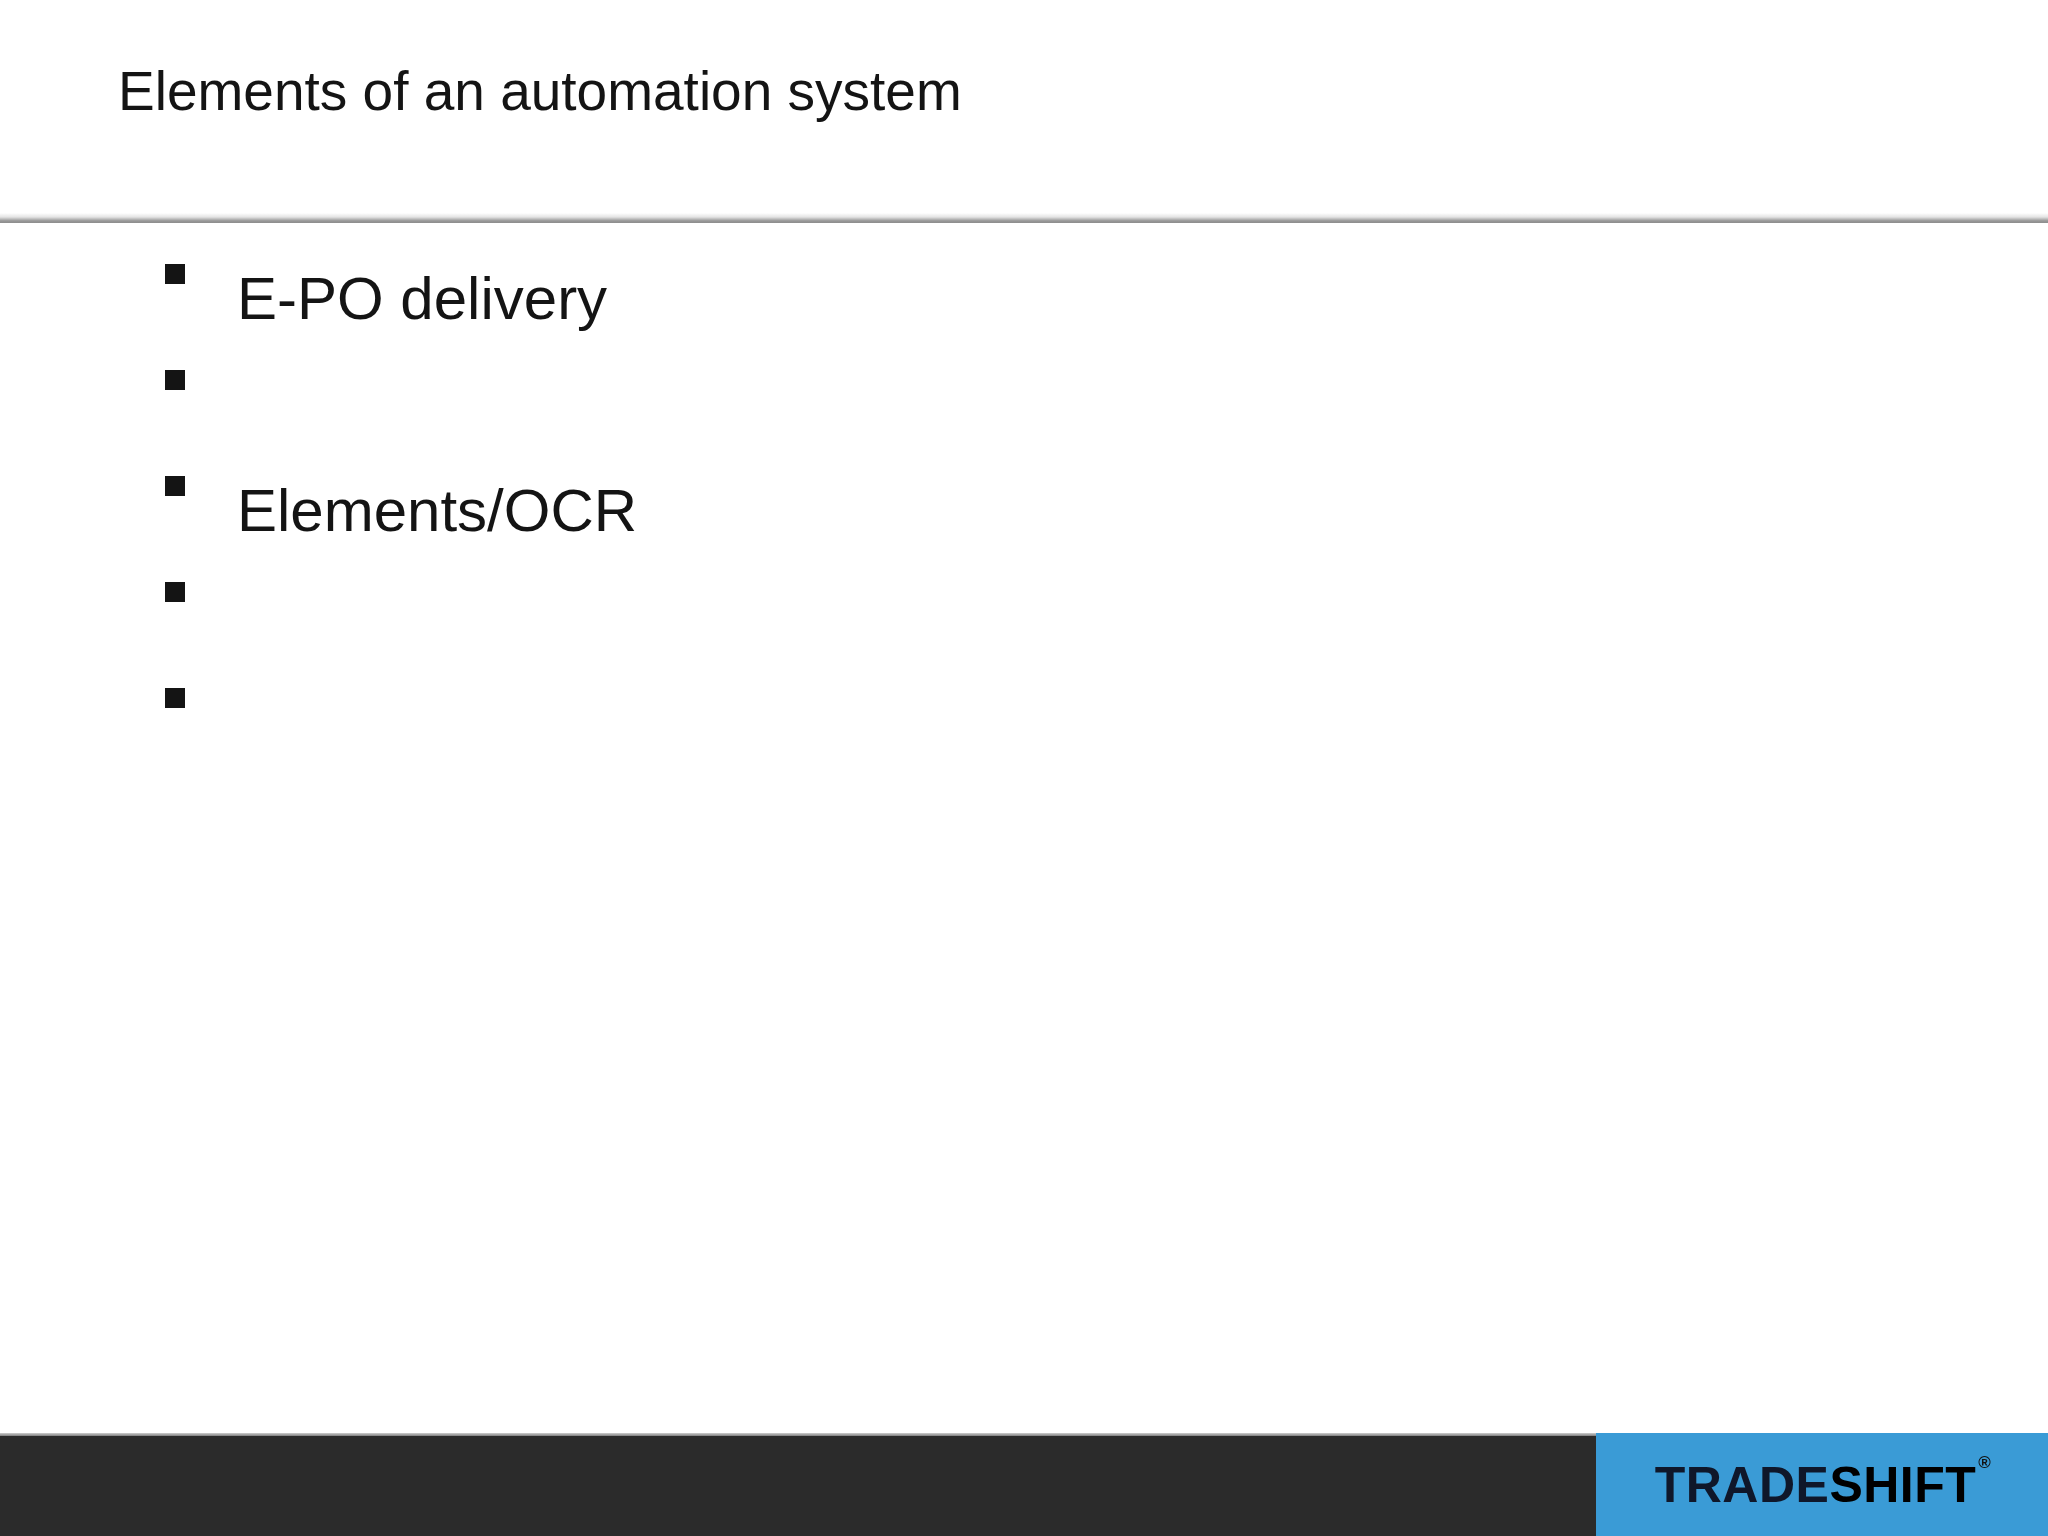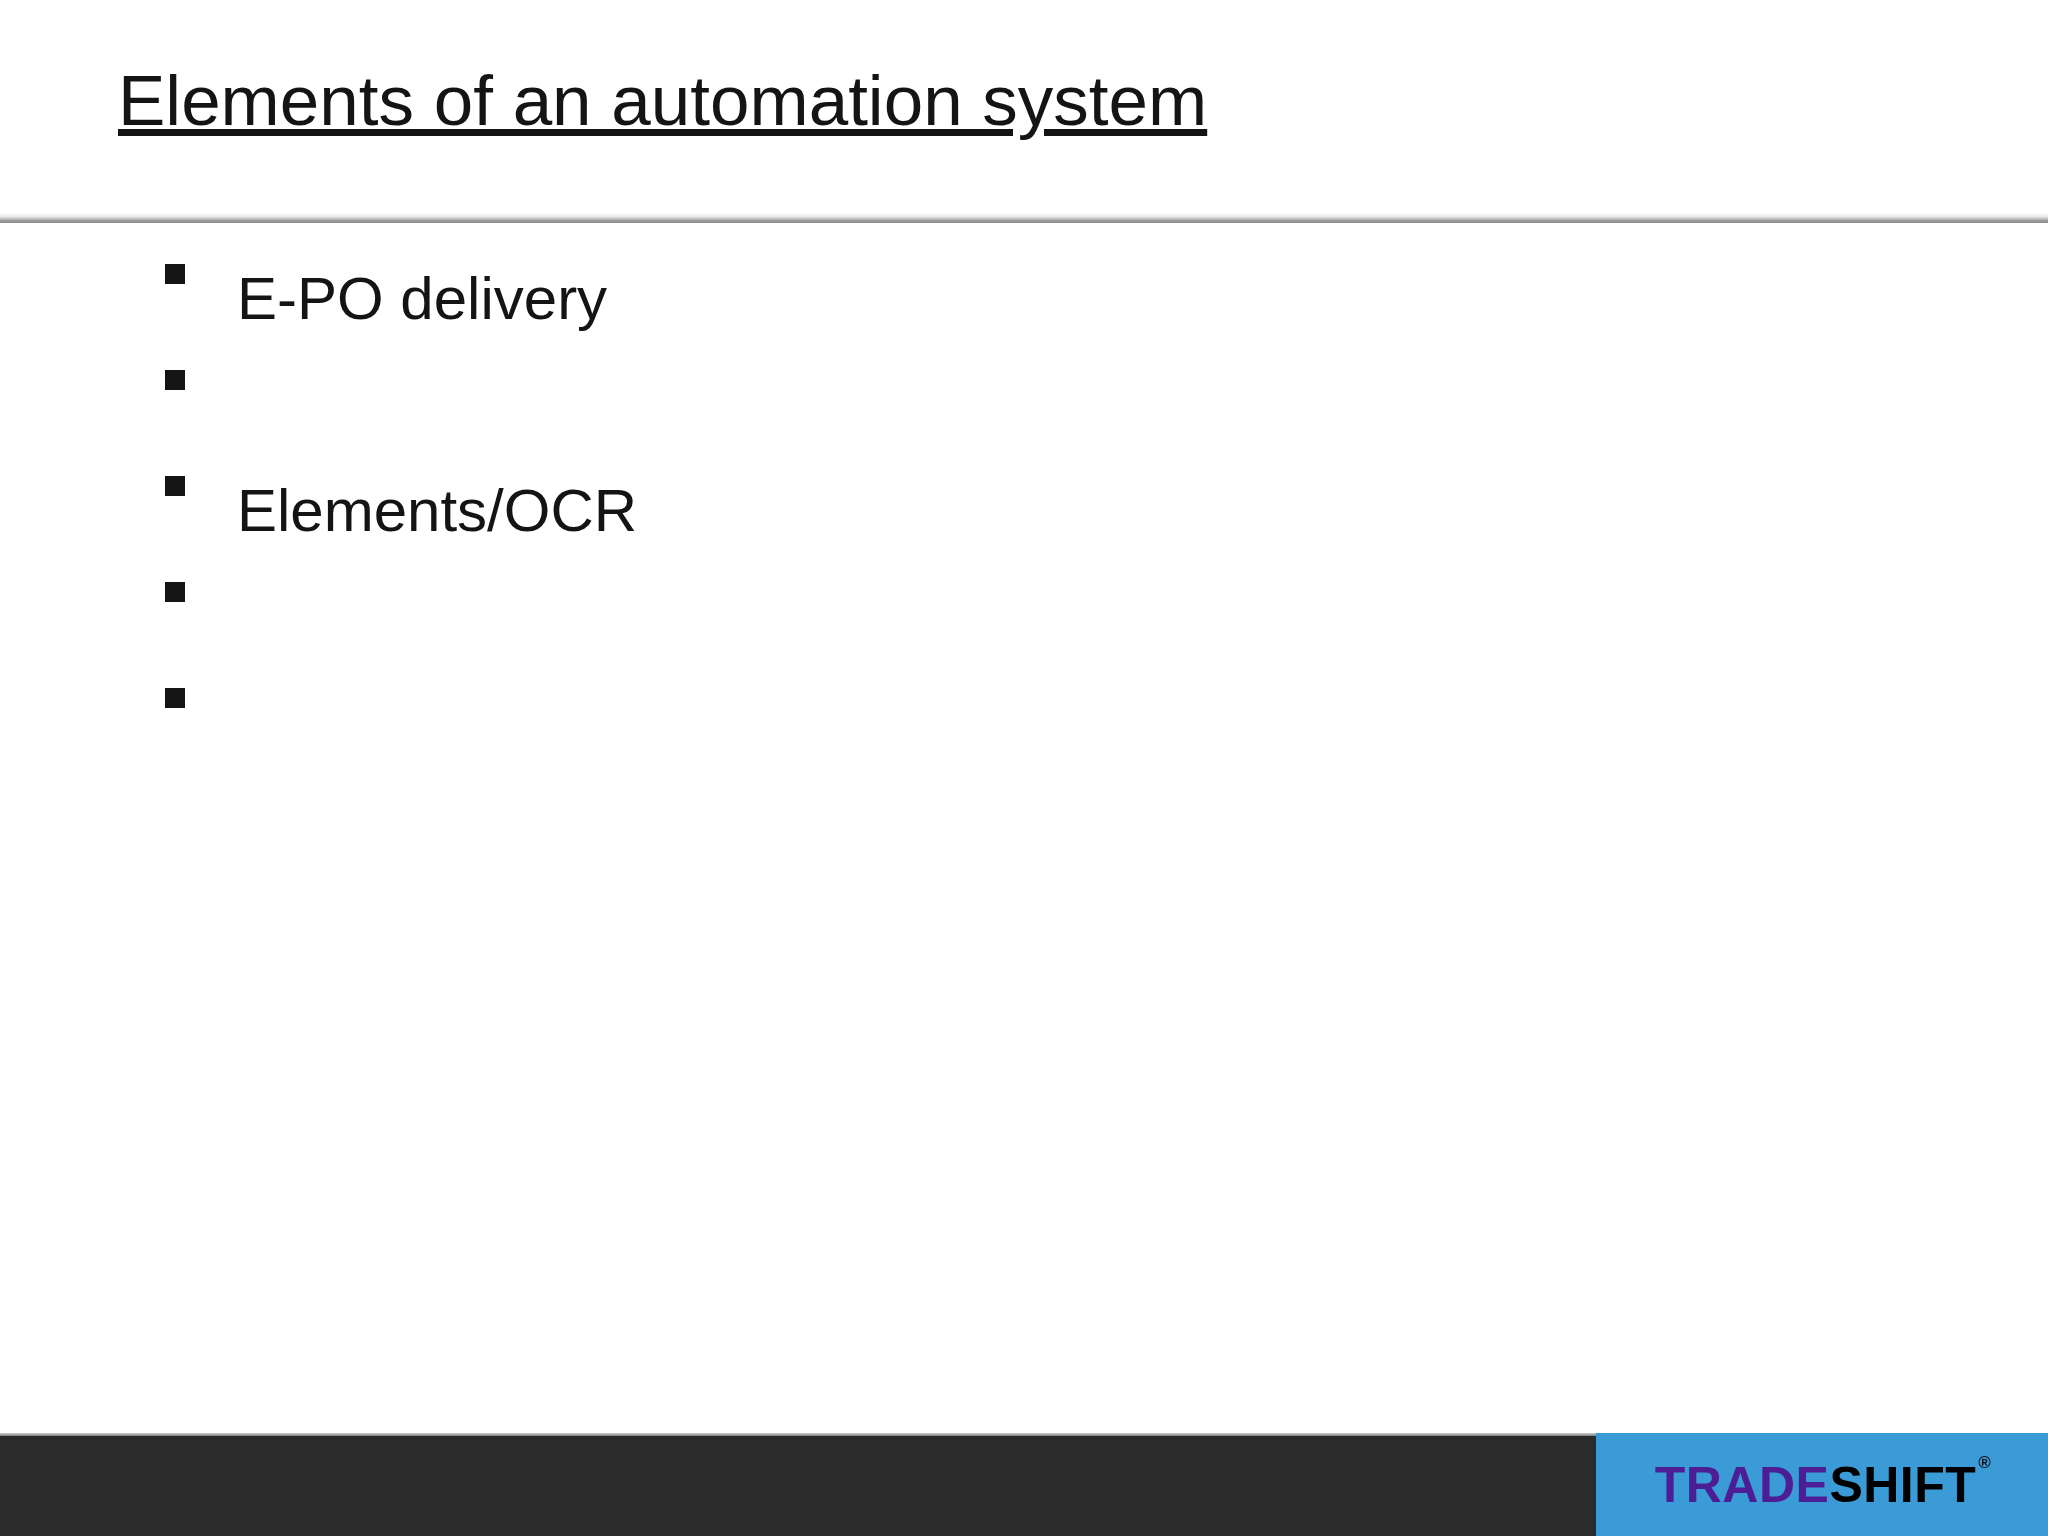--- a/index.html
+++ b/index.html
@@ -15,27 +15,26 @@
     height:1536px;
     background:#ffffff;
     overflow:hidden;
     font-family:"Liberation Sans", sans-serif;
   }
   .title{
     position:absolute;
     left:118px;
     top:58px;
     margin:0;
-    font-size:71px;
+    font-size:55px;
     font-weight:400;
     line-height:1.2;
     letter-spacing:0;
     color:var(--text);
     white-space:nowrap;
-    text-decoration:underline;
   }
   .divider{
     position:absolute;
     left:0;
     top:213px;
     width:100%;
     height:10px;
     background:linear-gradient(to bottom,#ffffff 0%,#e4e4e4 40%,var(--divider) 78%,#8d8d8d 100%);
   }
   .bullets{
@@ -89,21 +88,21 @@
     align-items:center;
     justify-content:center;
   }
   .brand-text{
     font-weight:700;
     font-size:50px;
     line-height:1;
     letter-spacing:0.5px;
     white-space:nowrap;
   }
-  .brand-trade{color:#4c1d95;}
+  .brand-trade{color:#0f172a;}
   .brand-shift{color:#000000;}
   .brand-reg{
     display:inline-block;
     color:#121212;
     font-size:17px;
     font-weight:700;
     vertical-align:top;
     position:relative;
     top:-6px;
     left:2px;

